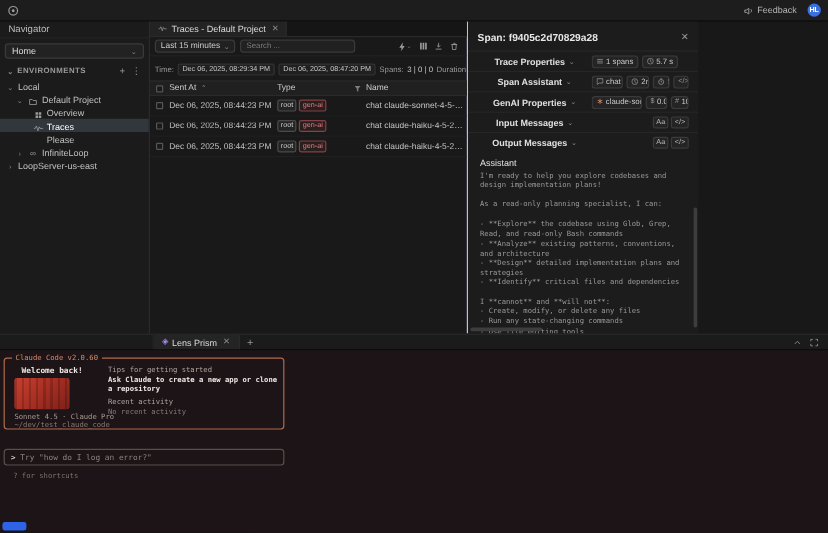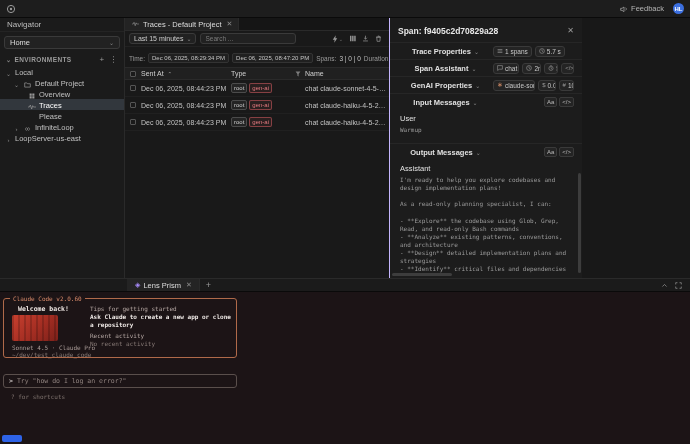--- a/index.html
+++ b/index.html
@@ -421,24 +421,20 @@
       <div class="prop-row">
         <span class="prop-label">
           <span>Input Messages</span>
           <span class="chev">⌄</span>
         </span>
         <span class="msg-controls">
           <span class="mini-btn">Aa</span>
           <span class="mini-btn">&lt;/&gt;</span>
         </span>
       </div>
-      <div class="msg-body">
-        <div class="msg-role">User</div>
-        <div class="msg-text">Warmup</div>
-      </div>
 
       <div class="prop-row">
         <span class="prop-label">
           <span>Output Messages</span>
           <span class="chev">⌄</span>
         </span>
         <span class="msg-controls">
           <span class="mini-btn">Aa</span>
           <span class="mini-btn">&lt;/&gt;</span>
         </span>

